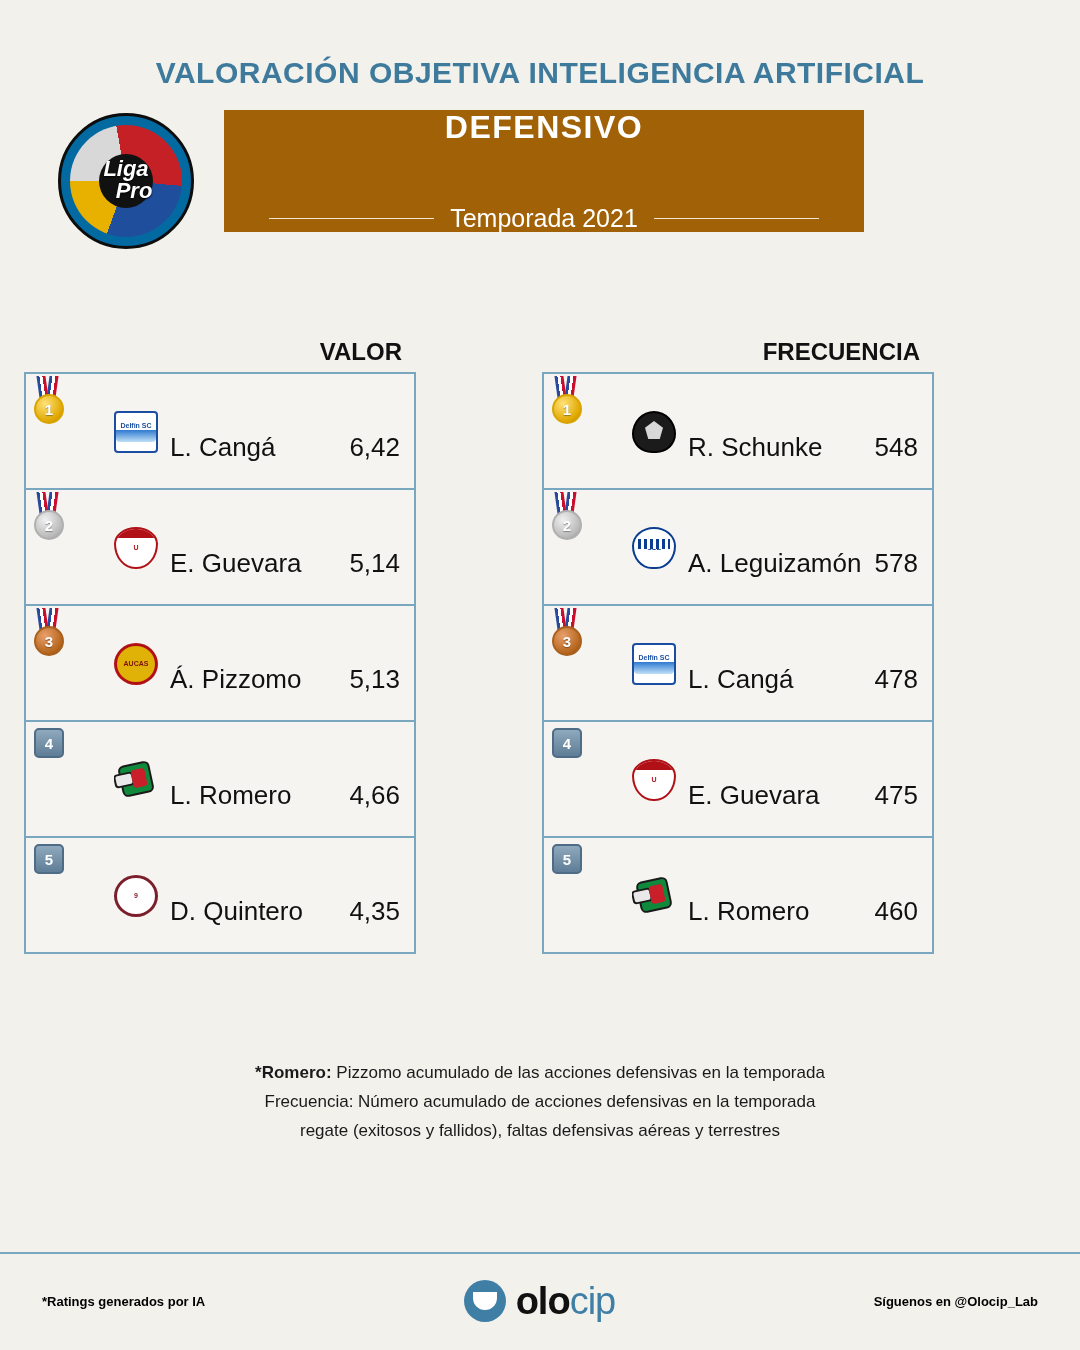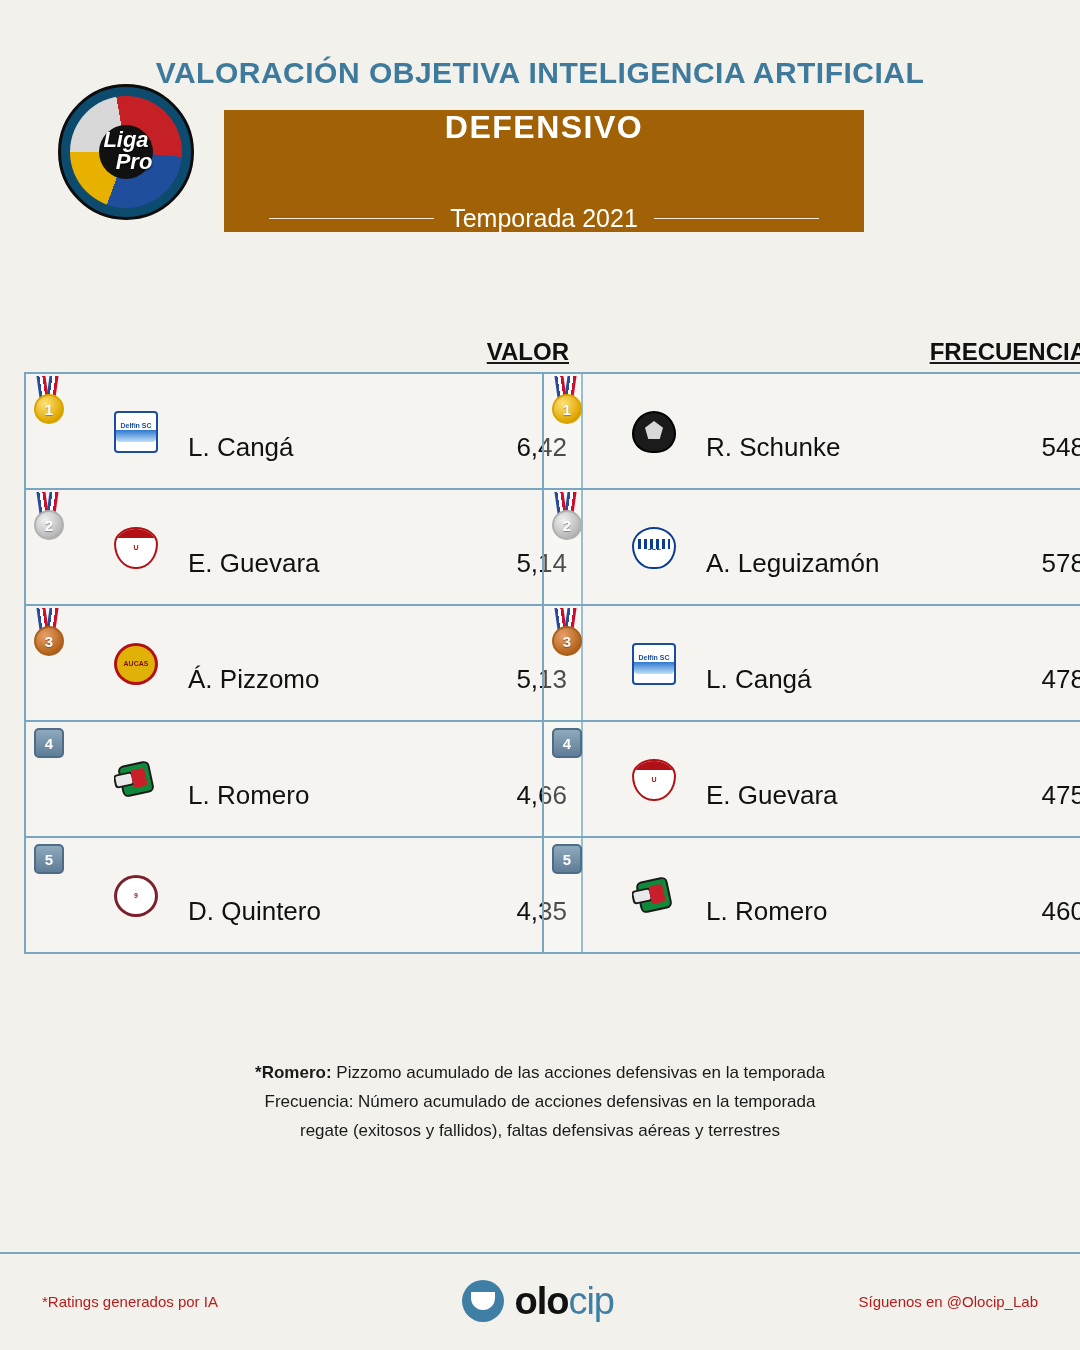--- a/index.html
+++ b/index.html
@@ -17,24 +17,24 @@
     position: absolute;
     top: 56px; left: 0; right: 0;
     text-align: center;
     font-size: 30px;
     font-weight: bold;
     letter-spacing: 0.5px;
     color: #3e7a9c;
   }
   .logo-badge {
     position: absolute;
-    left: 58px; top: 84px;
+    left: 58px; top: 113px;
     width: 136px; height: 136px;
     border-radius: 50%;
-    background: #0c4a6e;
+    background: #0369a1;
     border: 3px solid #0d0d0d;
     overflow: hidden;
   }
   .logo-badge .lp-inner {
     position: absolute; left: 9px; top: 9px; right: 9px; bottom: 9px;
     border-radius: 50%;
     background:
       conic-gradient(from 200deg,
         #e8b100 0deg 70deg,
         #d8d8d8 70deg 150deg,
@@ -91,22 +91,21 @@
     color: #fff;
     font-size: 25px;
     padding: 0 16px;
   }
 
   
   .tables { position: absolute; top: 338px; left: 0; width: 1080px; }
   .col {
     position: absolute;
     top: 0;
-    width: 559px;
-    text-decoration: underline;
+    width: 392px;
   }
   .col.left { left: 24px; }
   .col.right { left: 542px; }
 
   .col-header {
     text-align: right;
     font-size: 24px;
     font-weight: bold;
     color: #111;
     padding-right: 14px;
@@ -165,21 +164,21 @@
   }
 
   .crest {
     position: absolute;
     left: 86px; top: 50%; margin-top: -21px;
     width: 48px; height: 44px;
     display: flex; align-items: center; justify-content: center;
   }
   .player {
     position: absolute;
-    left: 162px;
+    left: 144px;
     font-size: 26px;
     color: #111;
     white-space: nowrap;
   }
   .value {
     position: absolute;
     right: 14px;
     font-size: 26px;
     color: #111;
   }
@@ -254,21 +253,21 @@
     position: absolute;
     left: 0; right: 0; top: 1252px;
     height: 2px; background: #7aa7c0;
   }
   .footer {
     position: absolute;
     left: 0; right: 0; top: 1252px; bottom: 0;
     display: flex; align-items: center; justify-content: space-between;
     padding: 0 42px;
   }
-  .footer .side { font-size: 15px; font-weight: normal; color: #b91c1c; }
+  .footer .side { font-size: 13px; font-weight: bold; color: #000000; }
   .brand { display: flex; align-items: center; gap: 10px; }
   .brand .mark {
     width: 42px; height: 42px; border-radius: 50%;
     background: #3f7fa6;
     position: relative;
   }
   .brand .mark:after {
     content: ""; position: absolute; left: 9px; top: 12px;
     width: 24px; height: 18px;
     background: #fff;

